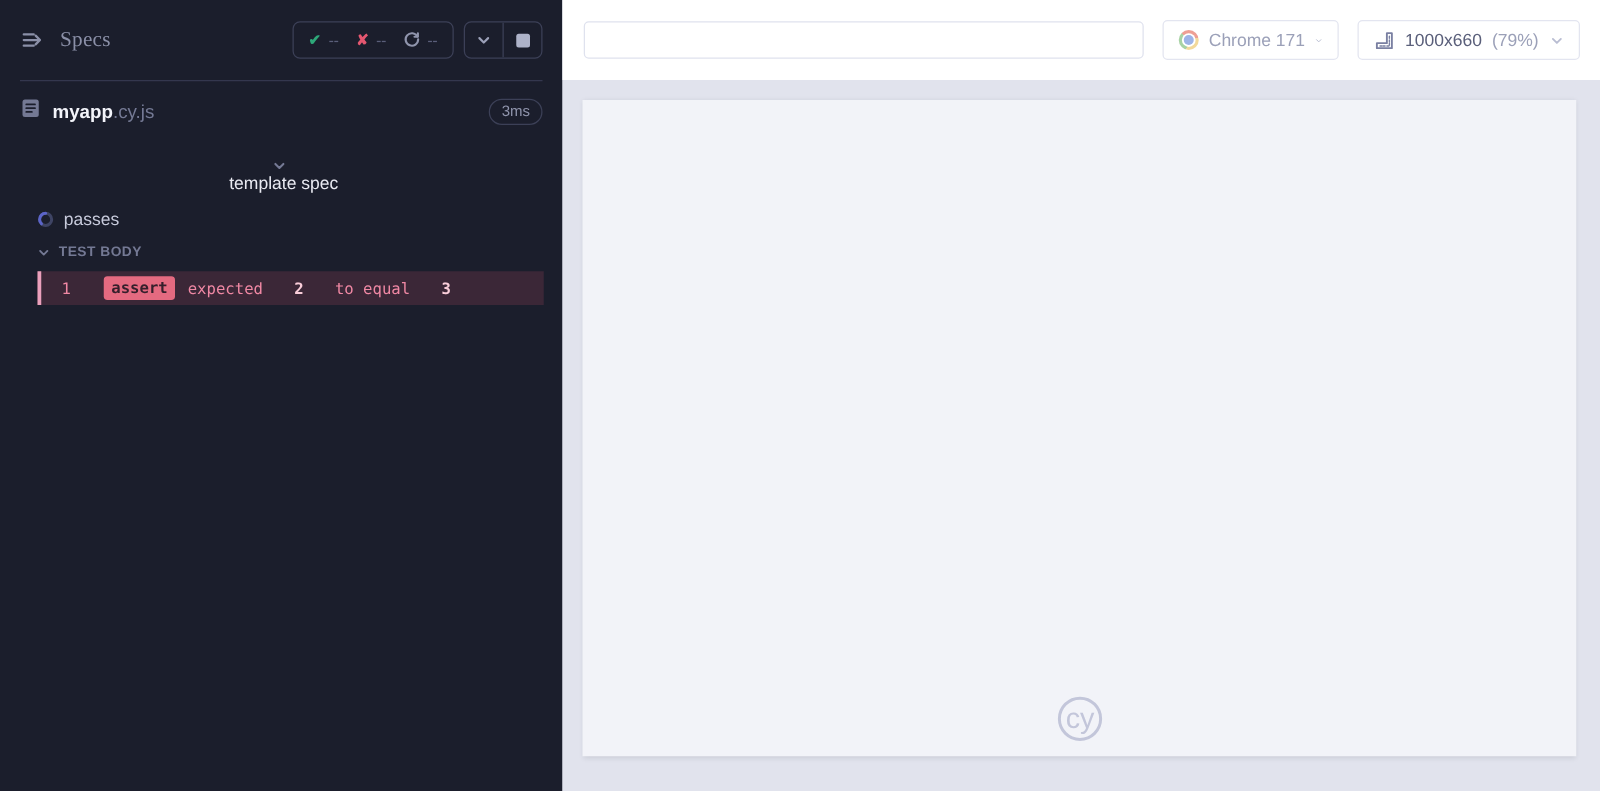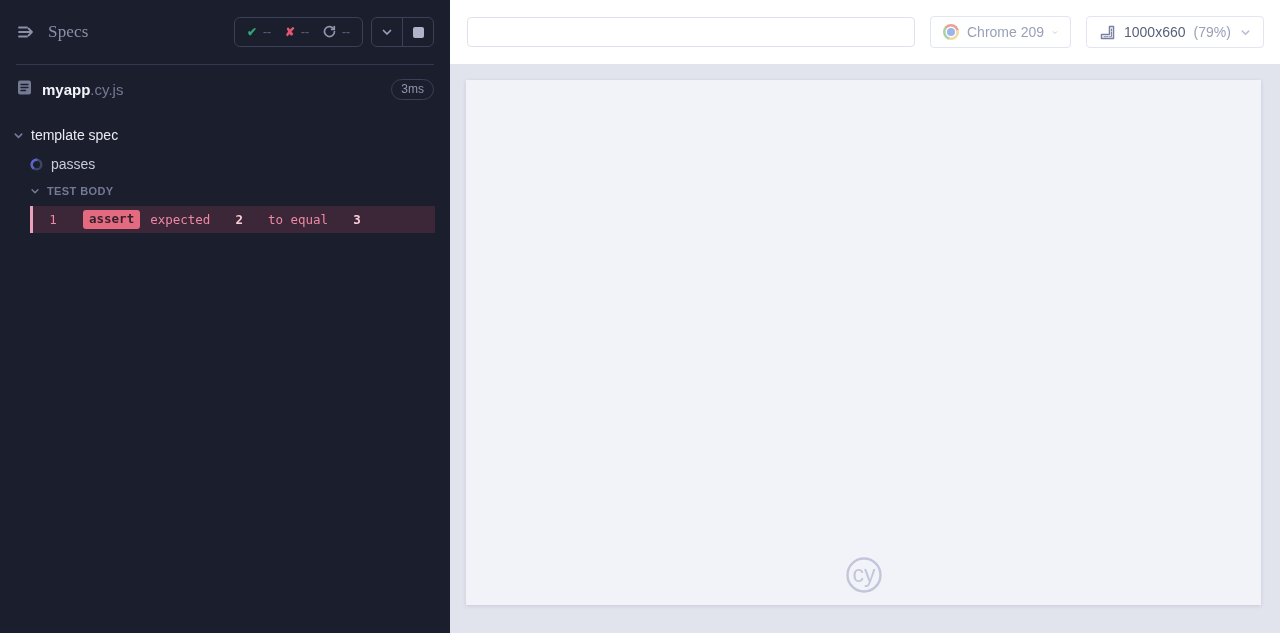--- a/index.html
+++ b/index.html
@@ -104,21 +104,21 @@
     font-size: 12px;
     color: #9095ad;
   }
 
   .tree { padding-top: 8px; }
   .tree-row {
     display: flex;
     align-items: center;
     cursor: pointer;
   }
-  .suite-row { padding: 6px 16px 6px 13px; }
+  .suite-row { padding: 6px 16px 6px 13px; flex-direction: column; }
   .suite-label { font-size: 14px; color: #e9eaf2; margin-left: 7px; }
   .test-row { padding: 7px 16px 7px 30px; }
   .test-label { font-size: 14px; color: #c8cbdc; margin-left: 8px; }
   .section-row { padding: 6px 16px 6px 30px; }
   .section-label {
     font-size: 11px;
     font-weight: 600;
     color: #747994;
     letter-spacing: .4px;
     margin-left: 7px;
@@ -331,21 +331,21 @@
   </div>
 </div>
 
 <div class="main">
 
   <div class="topbar">
     <input class="url-input" type="text" value="" style="">
 
     <button class="tb-btn browser-btn">
       <span class="chrome-logo"></span>
-      <span class="browser-label">Chrome 209</span>
+      <span class="browser-label">Chrome 171</span>
       <svg width="11" height="11" viewBox="0 0 12 12" fill="none" style="margin-left:auto">
         <path d="M2.5 4.5L6 8l3.5-3.5" stroke="#b9bdd2" stroke-width="1.6" stroke-linecap="round" stroke-linejoin="round"></path>
       </svg>
     </button>
 
     <button class="tb-btn viewport-btn">
       <svg width="17" height="17" viewBox="0 0 17 17" fill="none">
         <path d="M2.5 10.5v4h12v-12h-4v8h-8z" stroke="#7a80a2" stroke-width="1.5" stroke-linejoin="round"></path>
         <path d="M5 12.8h1.6M7.5 12.8h1.6M12.5 5v1.6M12.5 8v1.6M10.5 12.8h1.6M12.5 10.5v1.6" stroke="#7a80a2" stroke-width="1.1" stroke-linecap="round"></path>
       </svg>

